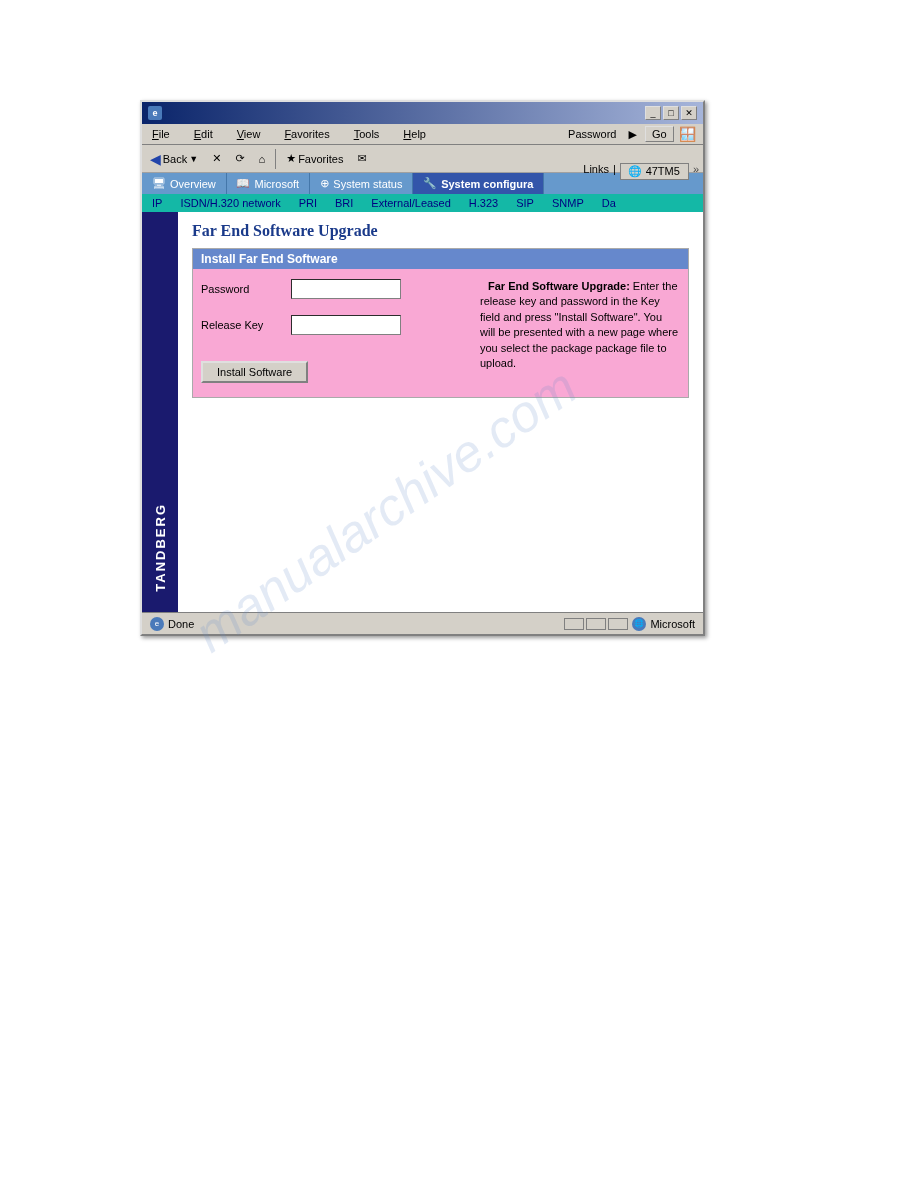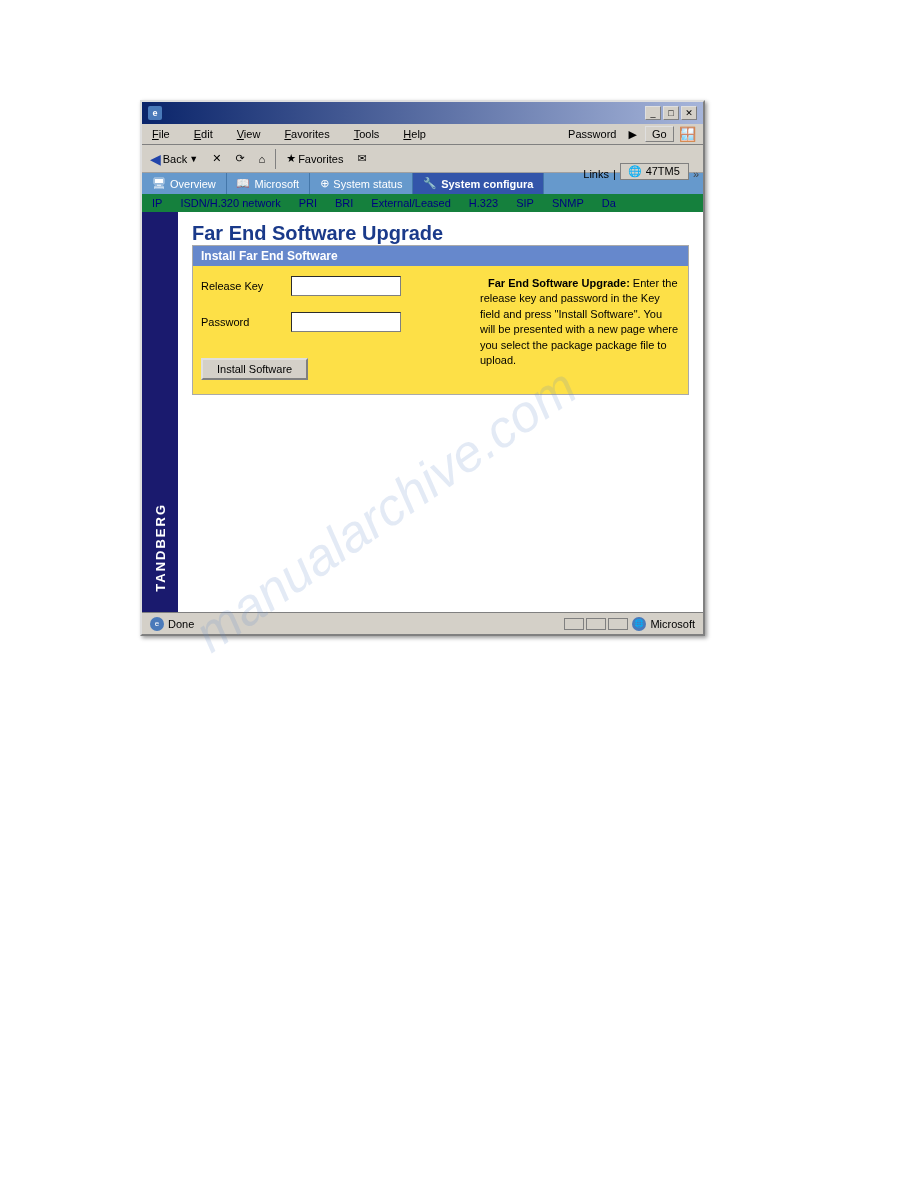--- a/index.html
+++ b/index.html
@@ -155,21 +155,21 @@
       cursor: pointer;
       background: transparent;
       border: none;
     }
     .back-arrow {
       color: #2244aa;
       font-size: 14px;
     }
     .toolbar-right {
       display: flex;
-      align-items: flex-end;
+      align-items: flex-start;
       gap: 4px;
       margin-top: 26px;
     }
     .links-label {
       font-size: 11px;
       color: #000;
     }
     .links-btn {
       font-size: 11px;
       padding: 1px 8px;
@@ -206,21 +206,21 @@
       background: #6699cc;
       border-right: 1px solid #4477aa;
     }
     .nav-tab.active {
       background: #3355aa;
       font-weight: bold;
     }
 
     
     .sub-nav {
-      background: #15803d;
+      background: #14b8a6;
       display: flex;
       padding: 2px 4px;
       gap: 6px;
       flex-wrap: wrap;
     }
     .sub-nav-item {
       padding: 1px 6px;
       font-size: 11px;
       color: #000080;
       cursor: pointer;
@@ -254,28 +254,30 @@
 
     
     .main-content {
       flex: 1;
       padding: 10px 14px;
       background: #ffffff;
     }
 
     .page-title {
       color: #1a3a8a;
-      font-size: 20px;
-      font-weight: bold;
+      font-size: 16px;
+      font-weight: bold;
+      margin-bottom: 8px;
+      font-family: Liberation Serif, serif;
     }
 
     
     .inner-box {
       border: 1px solid #aaaaaa;
-      background: #fde047;
+      background: #f9a8d4;
       padding: 0;
     }
     .inner-box-header {
       background: #6688cc;
       color: white;
       padding: 3px 8px;
       font-size: 12px;
       font-weight: bold;
     }
     .inner-box-content {
@@ -504,26 +506,26 @@
       <div class="main-content">
 
         <div class="page-title">Far End Software Upgrade</div>
 
         <div class="inner-box">
           <div class="inner-box-header">Install Far End Software</div>
           <div class="inner-box-content">
 
             <div class="form-area">
               <div class="form-row">
+                <span class="form-label">Password</span>
+                <input class="form-input" type="password" style="">
+              </div>
+              <div class="form-row">
                 <span class="form-label">Release Key</span>
                 <input class="form-input" type="text" style="">
-              </div>
-              <div class="form-row">
-                <span class="form-label">Password</span>
-                <input class="form-input" type="password" style="">
               </div>
               <div style="margin-top: 6px;">
                 <button class="install-btn">Install Software</button>
               </div>
             </div>
 
             <div class="info-area">
               <span class="info-title">Far End Software Upgrade:</span>
               <span>Enter the release key and password in the Key field and press "Install Software". You will be presented with a new page where you select the package package file to upload.</span>
               <br><br>

